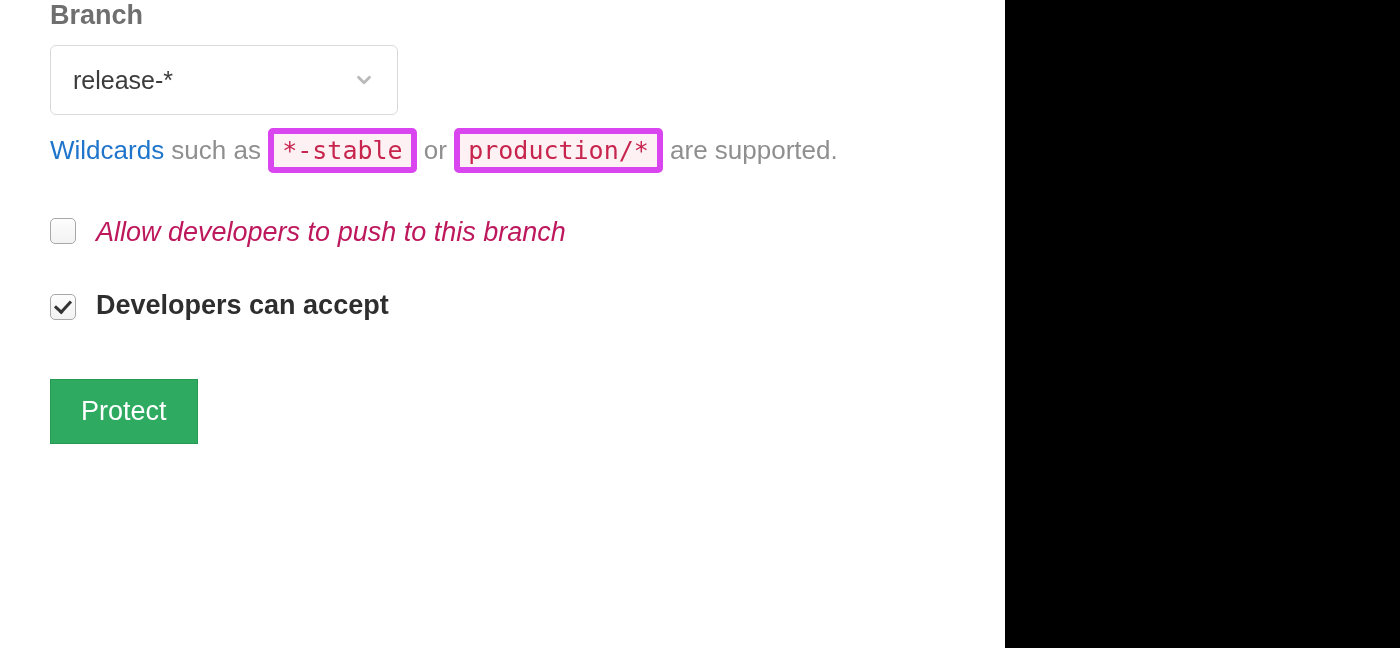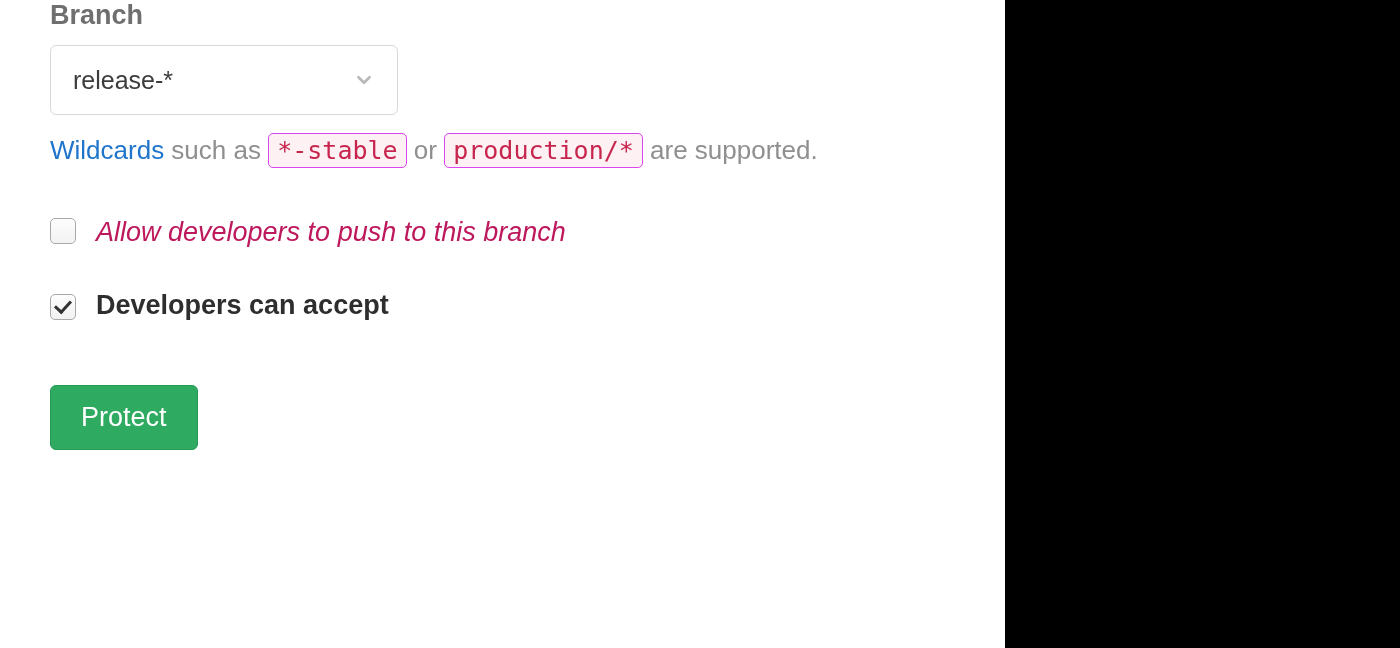--- a/index.html
+++ b/index.html
@@ -72,21 +72,21 @@
       margin-bottom: 44px;
     }
     .hint-link {
       color: #1f75cb;
       cursor: pointer;
     }
     .code-chip {
       font-family: "SFMono-Regular", Menlo, Consolas, monospace;
       color: #c7254e;
       background: #fdf1f3;
-      border: 1px solid #d946ef;
+      border: 6px solid #d946ef;
       border-radius: 5px;
       padding: 2px 8px;
       font-size: 25px;
     }
     .check-row {
       display: flex;
       align-items: flex-start;
       margin-bottom: 38px;
     }
     .checkbox {
@@ -126,24 +126,24 @@
       color: #be185d;
       line-height: 1.4;
       font-style: italic;
     }
     .submit-btn {
       font-size: 27px;
       font-weight: 400;
       color: #ffffff;
       background: #2eab60;
       border: 1px solid #269a53;
-      border-radius: 6px;
+      border-radius: 0;
       padding: 16px 30px;
       cursor: pointer;
-      margin-top: 18px;
+      margin-top: 12px;
     }
   </style>
 </head>
 <body>
 
 <div class="main-panel">
 
 
   <div class="field-label">Branch</div>
 

